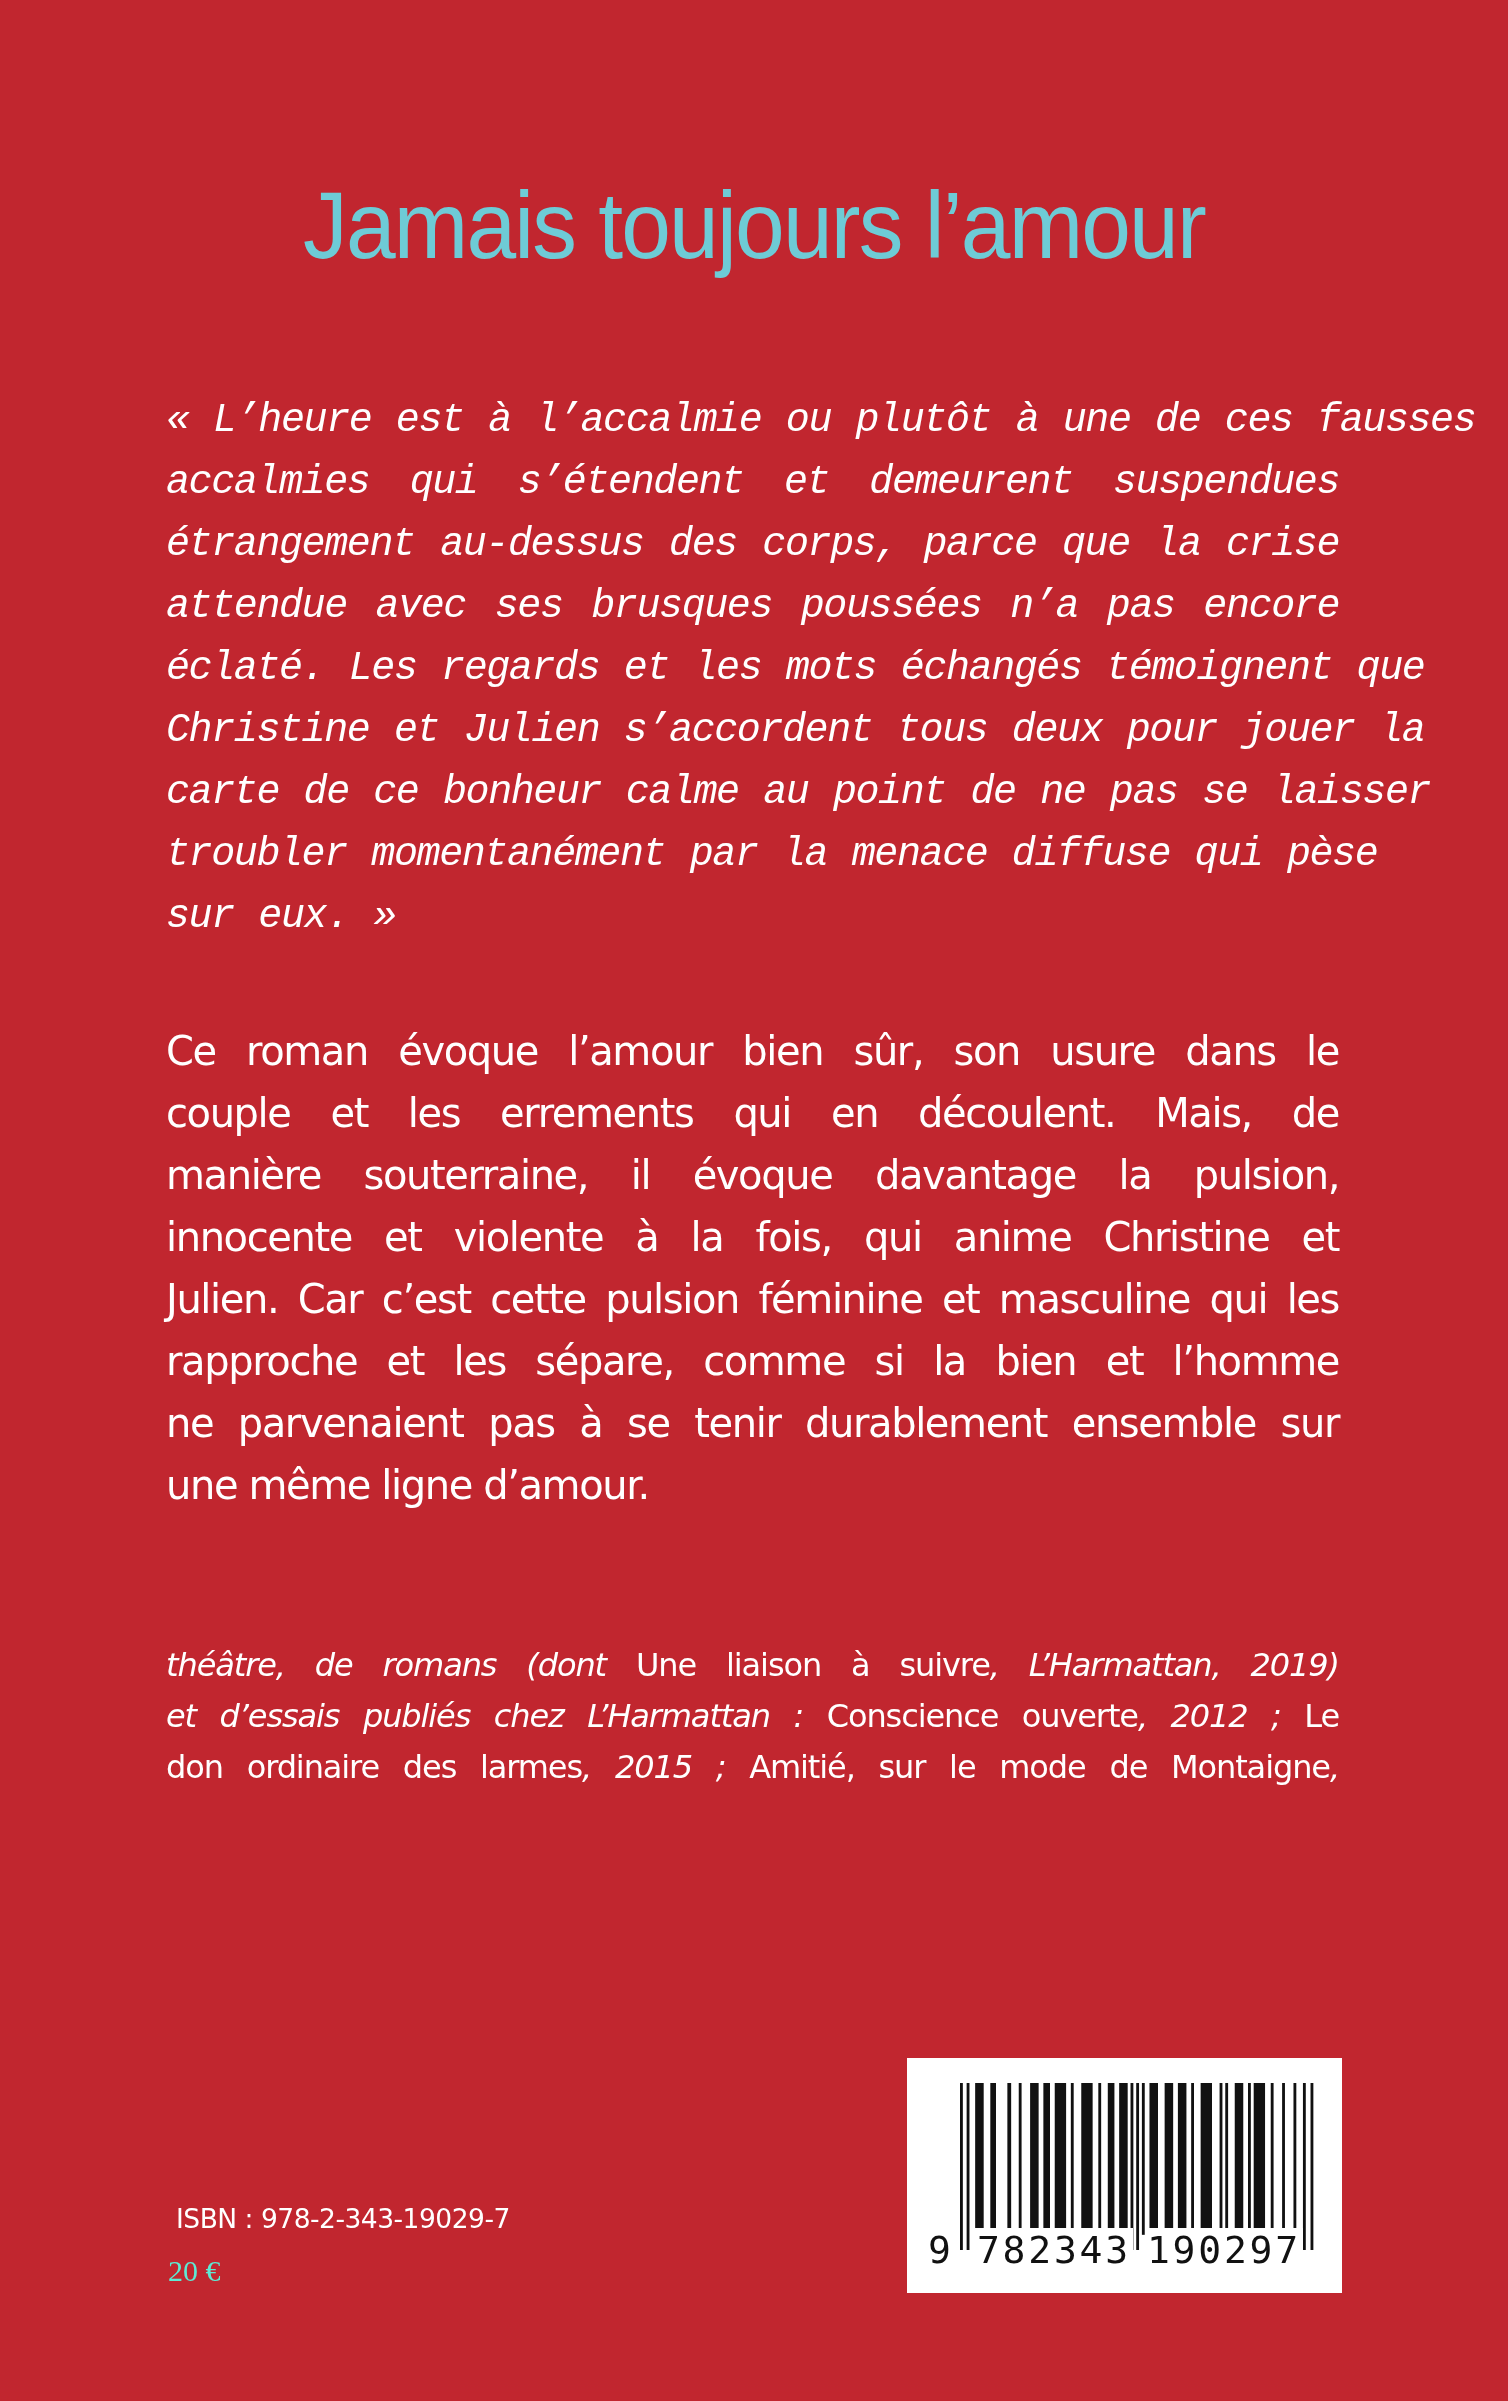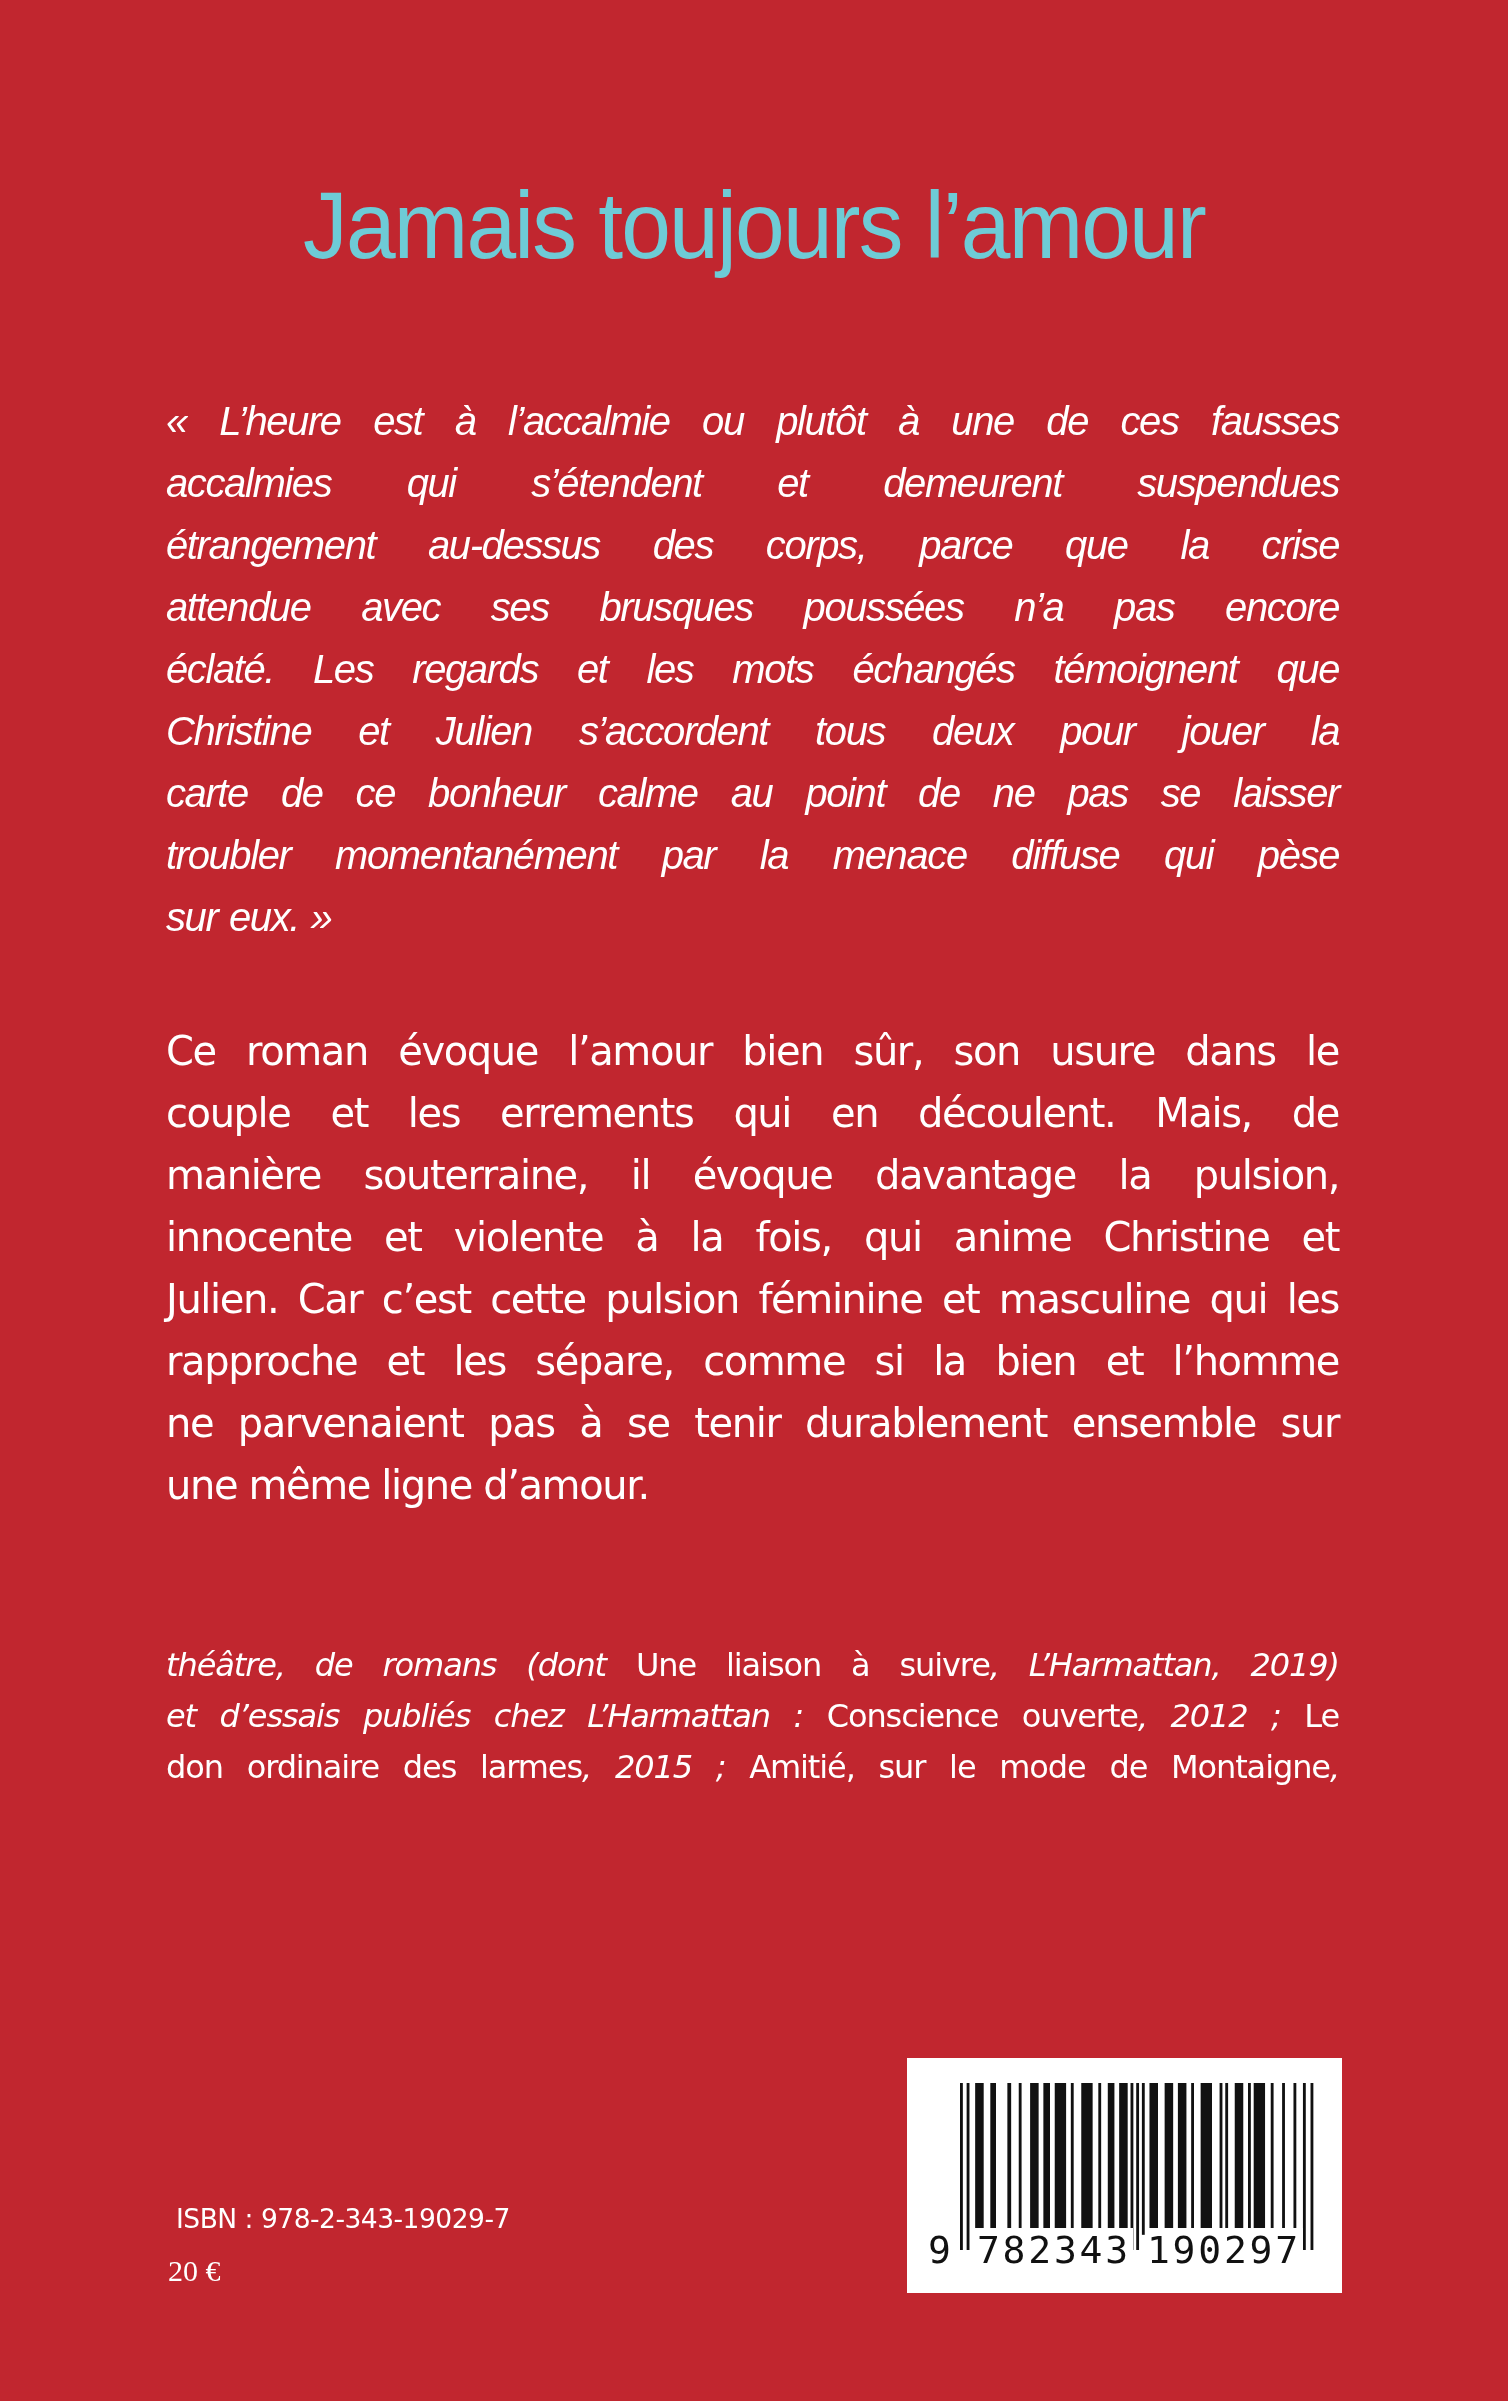--- a/index.html
+++ b/index.html
@@ -26,21 +26,21 @@
       position: absolute;
       left: 166px; width: 1173px;
       text-align: justify;
       text-align-last: left;
     }
     .quote {
       top: 390px;
       font-size: 40px;
       line-height: 62px;
       font-style: italic;
-      font-family: Liberation Sans, sans-serif;
+      font-family: Liberation Mono, monospace;
       letter-spacing: -1.4px;
       word-spacing: 1.9px;
     }
     .quote .line, .synopsis .line, .bio .line {
       display: block;
       text-align: justify;
       text-align-last: justify;
       white-space: nowrap;
     }
     .quote .line.last, .synopsis .line.last, .bio .line.last {
@@ -89,21 +89,21 @@
       font-family: "DejaVu Sans", sans-serif;
       font-size: 26.5px;
       color: #ffffff;
       letter-spacing: -0.5px;
     }
     .price {
       position: absolute;
       left: 168px; top: 2254px;
       font-family: "Liberation Serif", serif;
       font-size: 30px;
-      color: #ffffff;
+      color: #5eead4;
     }
   </style>
 </head>
 <body>
 
 <div class="title">Jamais toujours l’amour</div>
 
 <div class="block quote">
   <span class="line">« L’heure est à l’accalmie ou plutôt à une de ces fausses</span>
   <span class="line">accalmies qui s’étendent et demeurent suspendues</span>

